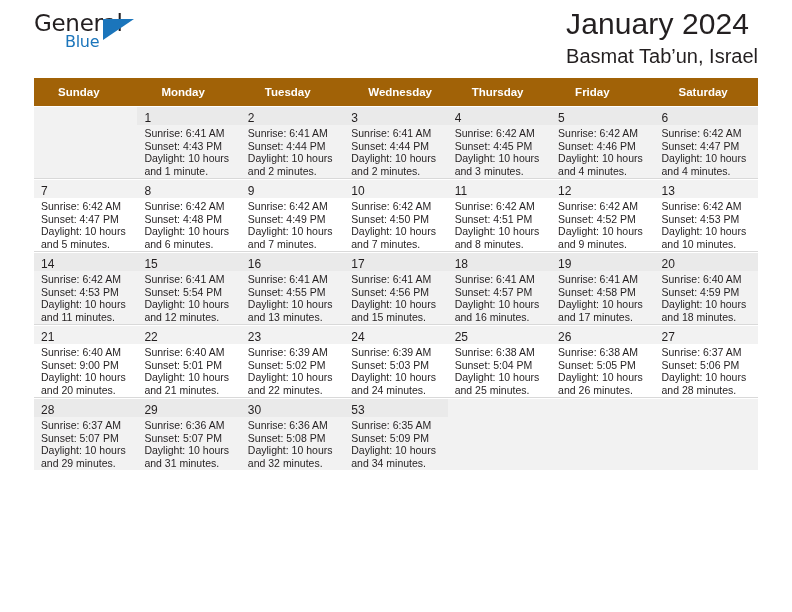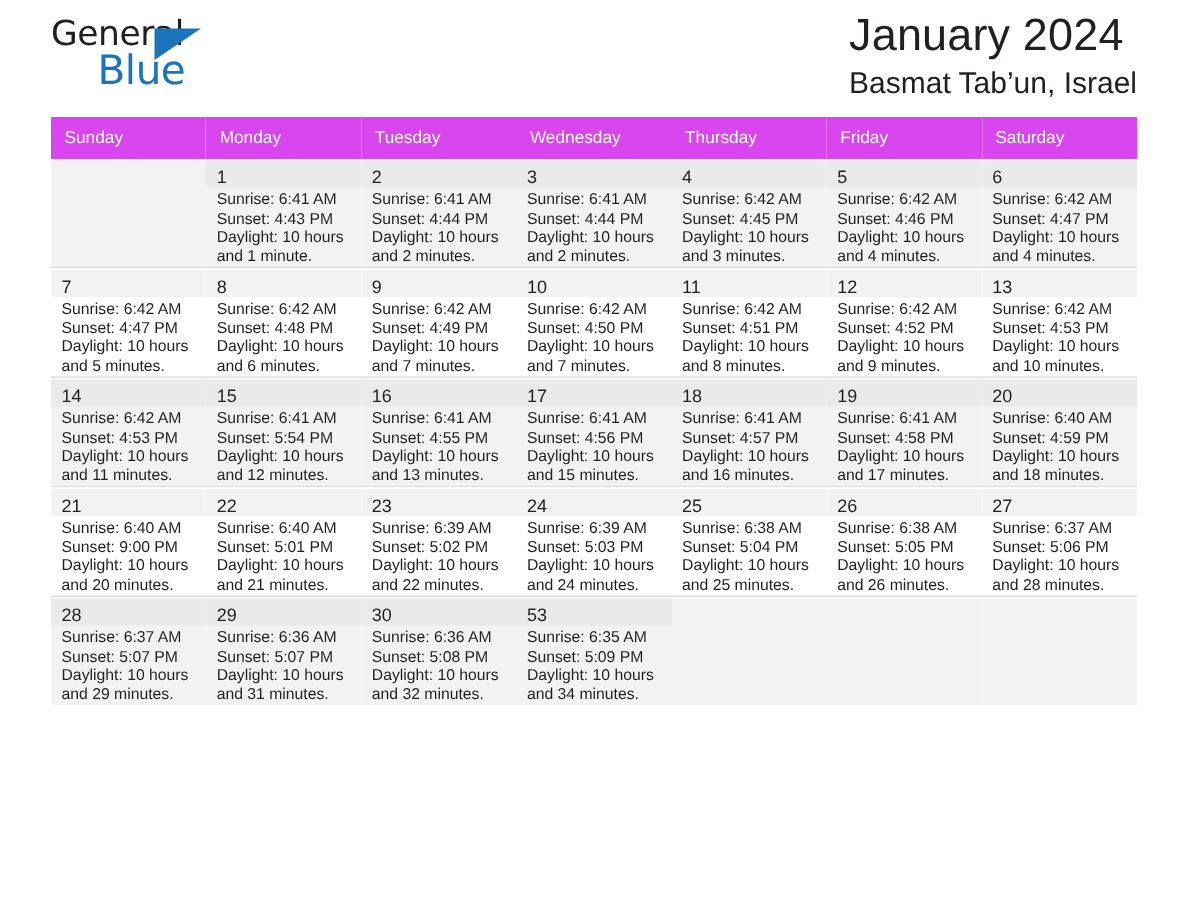--- a/index.html
+++ b/index.html
@@ -43,21 +43,21 @@
     font-size: 23px;
     letter-spacing: -0.3px;
     color: #231f20;
     font-family: "DejaVu Sans", sans-serif;
     font-weight: 400;
   }
   .brand-blue {
     position: absolute;
     left: 31px;
     top: 22px;
-    font-size: 27px;
+    font-size: 16px;
     letter-spacing: -0.3px;
     color: #1b75bb;
     font-family: "DejaVu Sans", sans-serif;
     font-weight: 400;
   }
   .brand-triangle {
     position: absolute;
     left: 69px;
     top: 9px;
     width: 0;
@@ -86,26 +86,26 @@
   }
 
   
   table.calendar {
     width: 724px;
     border-collapse: collapse;
     table-layout: fixed;
     margin-top: 6px;
   }
   table.calendar th {
-    background: #d946ef;
+    background: #a16207;
     color: #ffffff;
     font-size: 11.5px;
-    font-weight: 400;
+    font-weight: 700;
     text-align: left;
-    padding: 5px 0 5px 9px;
+    padding: 5px 0 5px 24px;
     height: 18px;
     border: none;
   }
   table.calendar td {
     vertical-align: top;
     height: 72px;
     padding: 0;
     border: none;
     background: #ffffff;
   }

